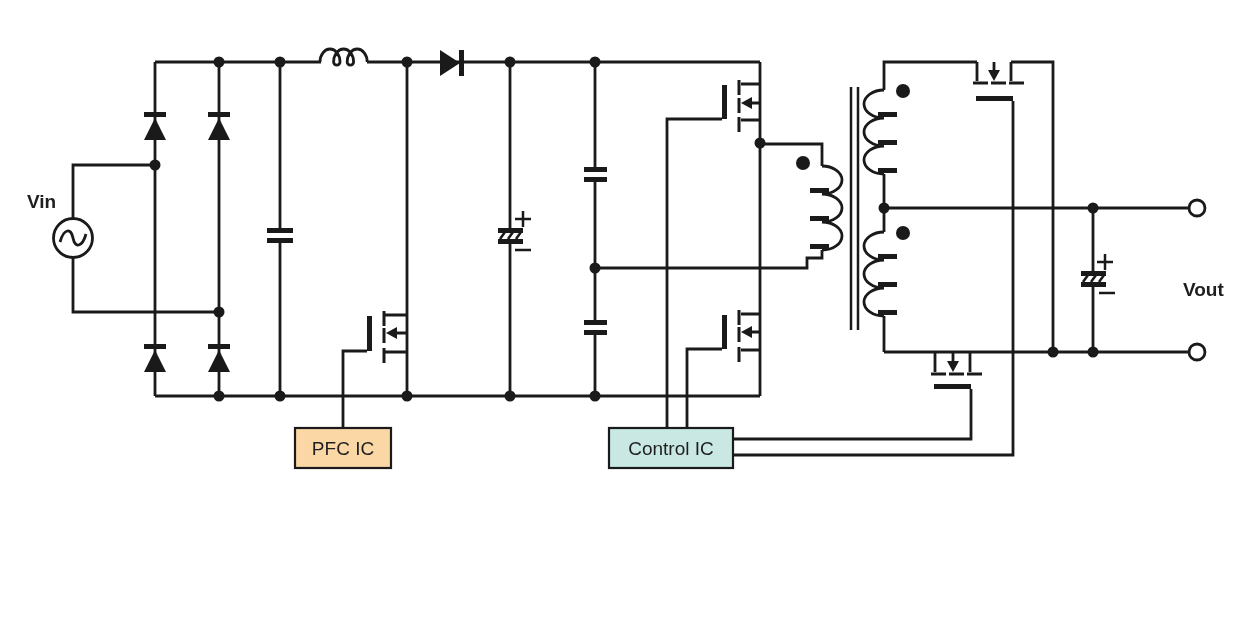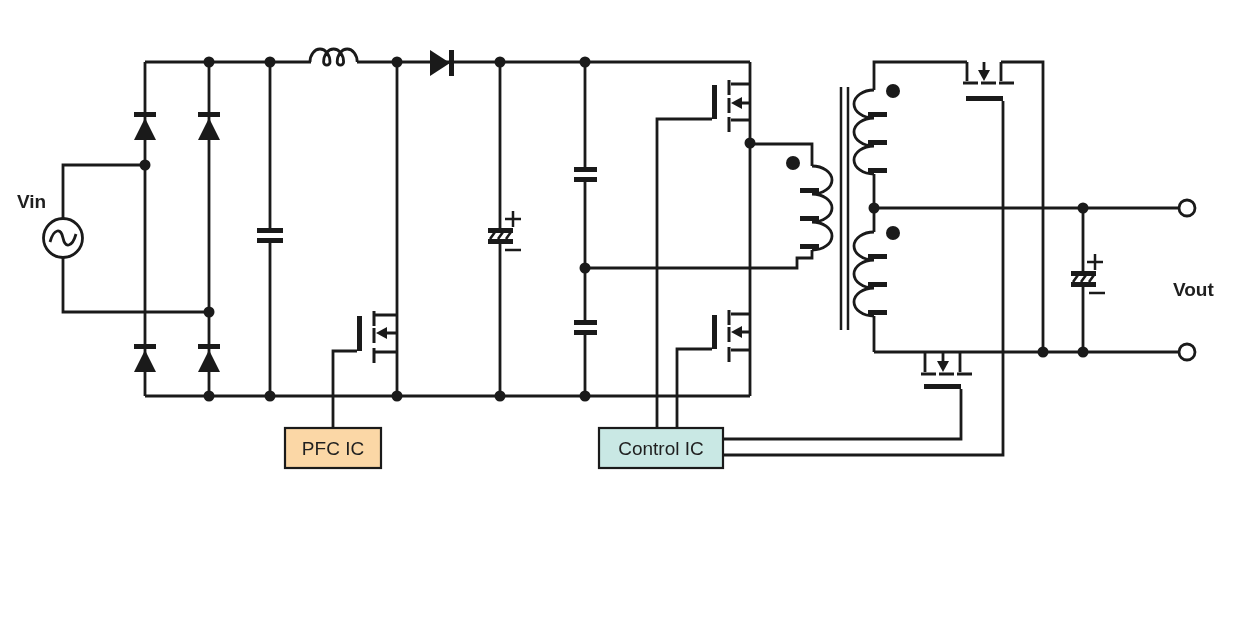--- a/index.html
+++ b/index.html
@@ -1,17 +1,17 @@
 <!DOCTYPE html>
 <html><head>
 <meta charset="utf-8">
 <style>
   html,body{margin:0;padding:0;background:#ffffff;}
   .canvas{position:relative;width:1217px;height:625px;background:#ffffff;overflow:hidden;
-          font-family:"Liberation Sans",sans-serif;}
+          font-family:"Liberation Sans",sans-serif;margin-left:10px;}
   svg{display:block;}
   .w   {stroke:#1a1a1a;stroke-width:2.8;fill:none;stroke-linejoin:miter;}
   .w25 {stroke:#1a1a1a;stroke-width:2.5;fill:none;}
   .dash{stroke:#1a1a1a;stroke-width:3;fill:none;}
   .blk {fill:#1a1a1a;stroke:none;}
   .dot {fill:#1a1a1a;stroke:none;}
   .term{fill:#ffffff;stroke:#1a1a1a;stroke-width:2.8;}
   .icbox{stroke:#1a1a1a;stroke-width:2.2;}
   .lbl-bold{font-family:"Liberation Sans",sans-serif;font-size:19px;font-weight:700;fill:#1f1f1f;}
   .lbl-box {font-family:"Liberation Sans",sans-serif;font-size:19px;font-weight:400;fill:#1f1f1f;}

